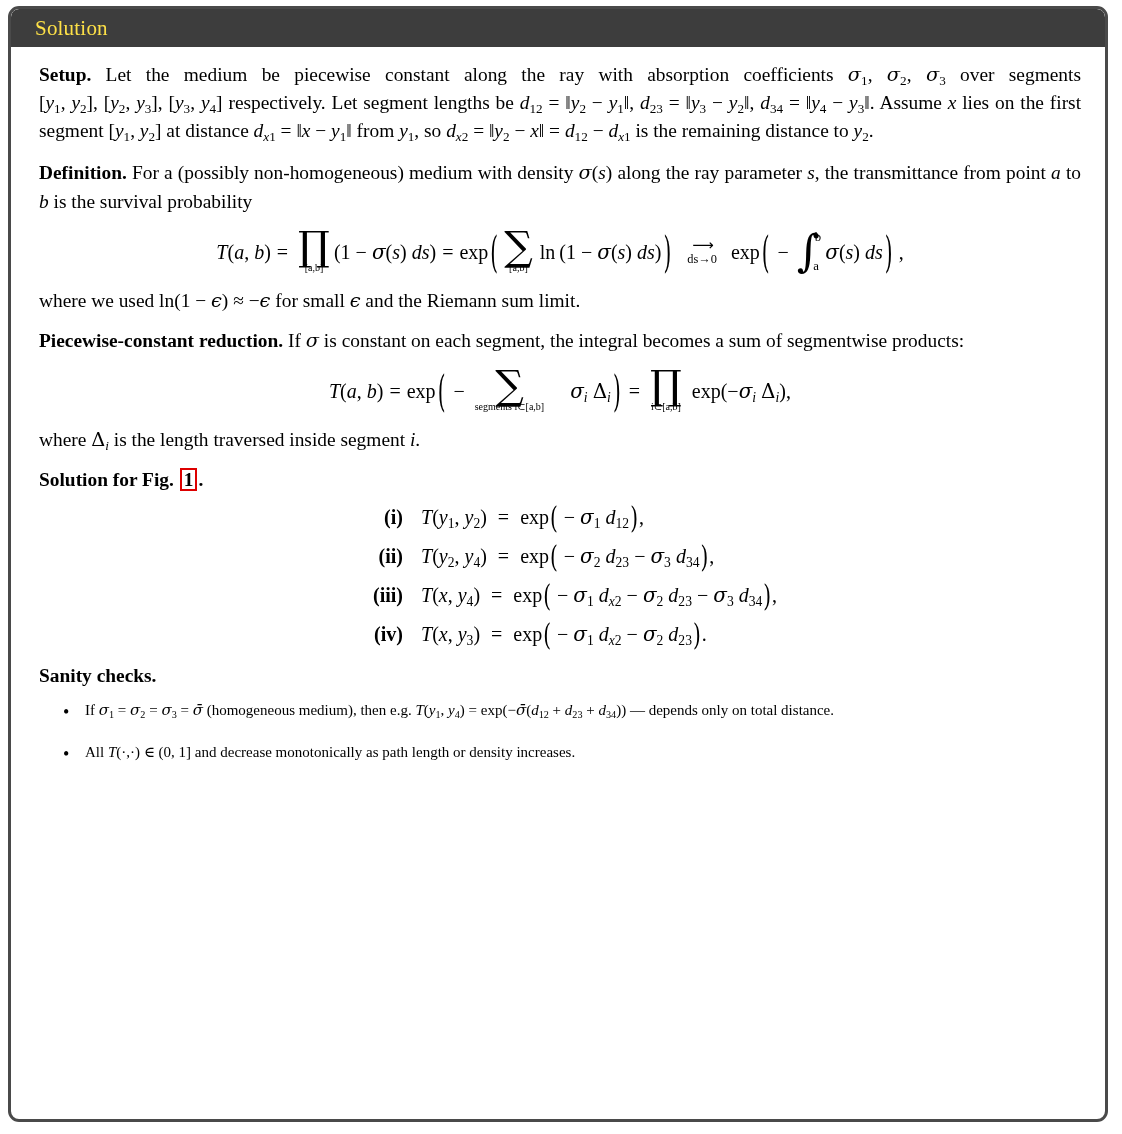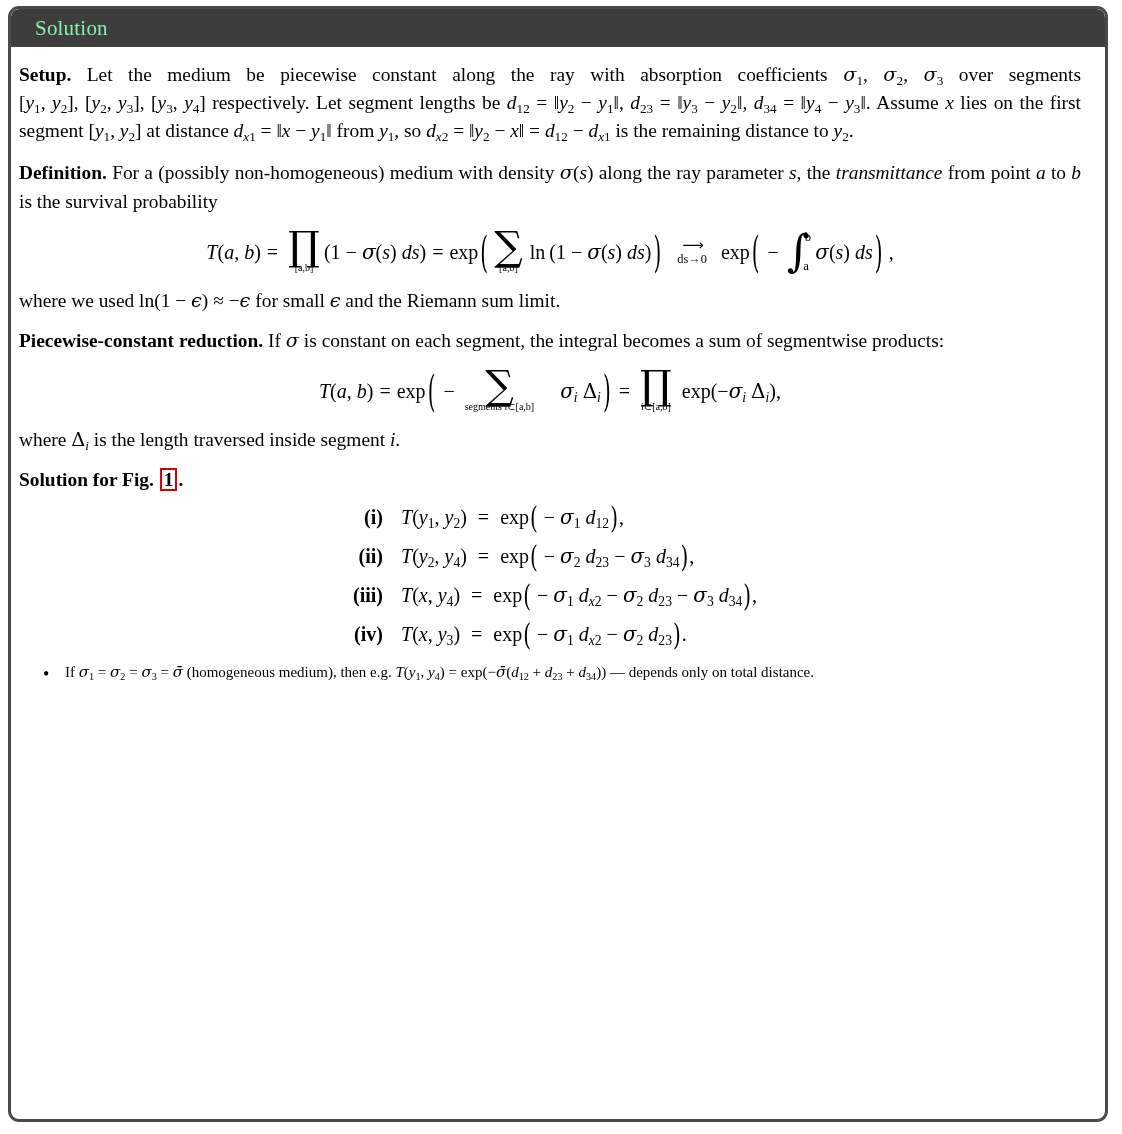--- a/index.html
+++ b/index.html
@@ -32,26 +32,26 @@
     height: 38px;
     background: #3d3d3d;
     border-top-left-radius: 8px;
     border-top-right-radius: 8px;
     display: flex;
     align-items: center;
     padding-left: 24px;
     box-sizing: border-box;
   }
   .box-title-bar .title-text {
-    color: #86efac;
+    color: #fde047;
     font-size: 21px;
     letter-spacing: .2px;
   }
   .box-body {
-    padding: 14px 24px 0 8px;
+    padding: 14px 24px 0 28px;
     box-sizing: border-box;
   }
 
   
   .mi { font-style: italic; font-family: "Liberation Serif", serif; }
   .mr { font-style: normal; }
   .greek { font-family: "DejaVu Serif", serif; font-style: italic; }
   .greek-up { font-family: "DejaVu Serif", serif; font-style: normal; }
   sub, sup {
     font-size: 0.68em;
@@ -62,21 +62,21 @@
   
   p.para {
     margin: 0 0 14px 0;
     font-size: 19.4px;
     line-height: 1.45;
     text-align: justify;
     text-justify: inter-word;
   }
   p.tight { margin-bottom: 11px; }
   .runhead { font-weight: bold; }
-  .ital { font-style: italic; }
+  .ital { }
 
   
   .display-eq {
     margin: 14px 0 14px 0;
     font-size: 20px;
     text-align: center;
     line-height: 1;
   }
   .eqrow {
     display: inline-flex;
@@ -363,21 +363,27 @@
         <span class="ans-body">
           <span class="nowrap"><span class="mi">T</span>(<span class="mi">x</span>, <span class="mi">y</span><sub>3</sub>)</span>
           <span class="op">=</span>
           <span class="mr">exp</span><span class="paren-sm">(</span>
           <span class="nowrap">− <span class="greek">σ</span><sub>1</sub> <span class="mi">d</span><sub><span class="mi">x</span>2</sub> − <span class="greek">σ</span><sub>2</sub> <span class="mi">d</span><sub>23</sub></span><span class="paren-sm">)</span><span>.</span>
         </span>
       </div>
 
     </div>
 
+    <p class="para" style="margin-bottom:2px">
+      <span class="runhead">Sanity checks.</span>
+    </p>
 
     <ul class="checks">
       <li>
         <span>If </span><span class="nowrap"><span class="greek">σ</span><sub>1</sub> = <span class="greek">σ</span><sub>2</sub> = <span class="greek">σ</span><sub>3</sub> = <span class="greek">σ̄</span></span><span> (homogeneous medium), then e.g. </span><span class="nowrap"><span class="mi">T</span>(<span class="mi">y</span><sub>1</sub>, <span class="mi">y</span><sub>4</sub>) = <span class="mr">exp</span>(−<span class="greek">σ̄</span>(<span class="mi">d</span><sub>12</sub> + <span class="mi">d</span><sub>23</sub> + <span class="mi">d</span><sub>34</sub>))</span><span> — depends only on total distance.</span>
       </li>
+      <li>
+        <span>All </span><span class="nowrap"><span class="mi">T</span>(·,·) ∈ (0, 1]</span><span> and decrease monotonically as path length or density increases.</span>
+      </li>
     </ul>
 
   </div>
 </div>
 
 </body></html>

